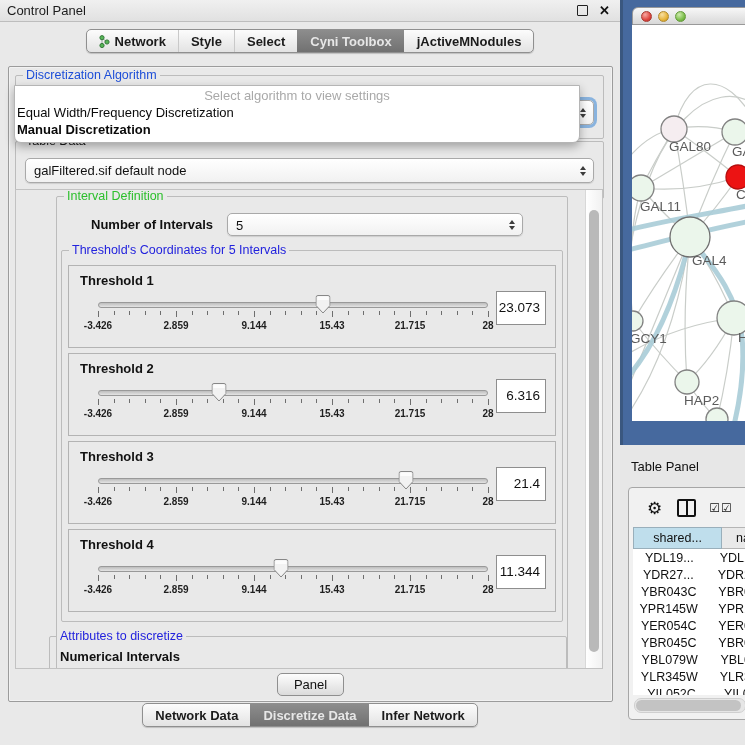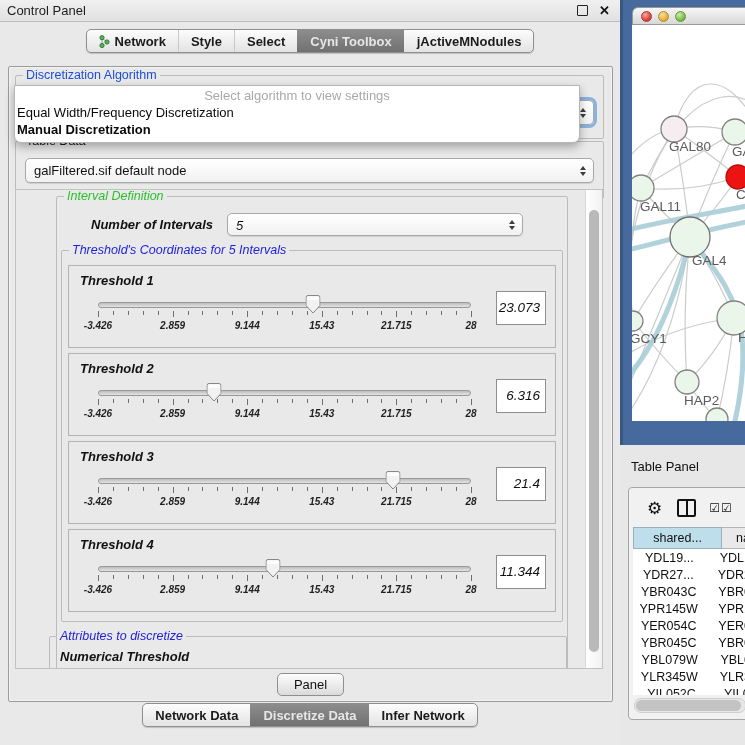--- a/index.html
+++ b/index.html
@@ -32,34 +32,34 @@
   .combo-text{display:block;line-height:23px;padding-left:8px;font-size:13px;color:#111;white-space:nowrap;overflow:hidden;}
   .stepper{position:absolute;right:7px;top:50%;transform:translateY(-50%);display:flex;flex-direction:column;gap:2px;}
   .stepper .up{width:0;height:0;border-left:3.5px solid transparent;border-right:3.5px solid transparent;border-bottom:4.5px solid #3c3c3c;}
   .stepper .dn{width:0;height:0;border-left:3.5px solid transparent;border-right:3.5px solid transparent;border-top:4.5px solid #3c3c3c;}
   .combo.focused{box-shadow:0 0 0 3px rgba(86,150,216,.65);}
   .algo-group{position:absolute;left:6px;top:8px;right:8px;height:62px;}
   .algo-combo{position:absolute;left:9px;right:9px;top:24px;}
   .td-group{position:absolute;left:6px;top:74px;right:8px;height:56px;}
   .td-combo{position:absolute;left:9px;right:9px;top:16px;}
   .scroll-panel{position:absolute;left:6px;top:122px;right:9px;height:478px;border:1px solid #C2C2C2;
-                overflow:hidden;background:#E9E9E9;font-style:italic;}
+                overflow:hidden;background:#E9E9E9;}
   .scroll-content{position:absolute;left:40px;top:6px;width:512px;}
   .vscrollbar{position:absolute;right:0;top:0;bottom:0;width:16px;background:linear-gradient(90deg,#FFFFFF,#F1F1F1);
               border-left:1px solid #D8D8D8;}
   .vthumb{position:absolute;left:3px;right:3px;top:20px;bottom:16px;background:#B9B9B9;border-radius:5px;}
   .interval-group{padding:0 0 12px 0;}
   .num-row{display:flex;align-items:center;margin:16px 0 14px 34px;}
   .num-label{font-size:13px;font-weight:bold;}
   .combo.small{width:296px;height:23px;margin-left:14px;}
   .thr-group{margin:0 4px;padding:14px 6px 4px 6px;}
   .thr-box{border:1px solid #B3B3B3;background:#E9E9E9;padding:6px 9px 3px 9px;margin-bottom:5px;}
   .thr-label{font-weight:bold;font-size:13px;margin:1px 0 2px 2px;}
   .thr-row{display:flex;align-items:flex-start;}
-  .slider-area{position:relative;flex:1;margin:12px 25px 0 20px;height:42px;}
+  .slider-area{position:relative;flex:1;margin:12px 8px 0 20px;height:42px;}
   .track{height:4px;border:1px solid #999;border-radius:3px;background:linear-gradient(#BDBDBD,#E4E4E4);}
   .thumb{position:absolute;top:-7px;width:15px;height:19px;transform:translateX(-50%);}
   .ticks{position:relative;height:7px;margin-top:3px;}
   .ticks i{position:absolute;top:0;width:1px;height:4px;background:#6e6e6e;}
   .ticks i.major{height:6px;}
   .scale-labels{position:relative;height:12px;margin-top:2px;font-size:10px;font-weight:bold;color:#1f1f1f;}
   .scale-labels span{position:absolute;transform:translateX(-50%);white-space:nowrap;}
   .value-box{width:50px;height:34px;box-sizing:border-box;background:#fff;border:1px solid #8E8E8E;
              font-size:13.5px;text-align:right;padding:8px 5px 0 0;margin-top:1px;}
   .attr-group{margin:14px 0 0 -8px;padding:12px 8px 40px 8px;}
@@ -383,21 +383,21 @@
                         <span style="left: 100%;">28</span>
                       </div>
                     </div>
                     <div class="value-box">11.344</div>
                   </div>
                 </div>
               </div>
           </div>
           <div class="groupbox attr-group">
             <span class="legend blue">Attributes to discretize</span>
-            <div class="attr-title">Numerical Threshold</div>
+            <div class="attr-title">Numerical Intervals</div>
 
           </div>
         </div>
       </div>
       <div class="vscrollbar">
           <div class="vthumb"></div>
         </div>
     </div>
 
     <div class="apply-row">

